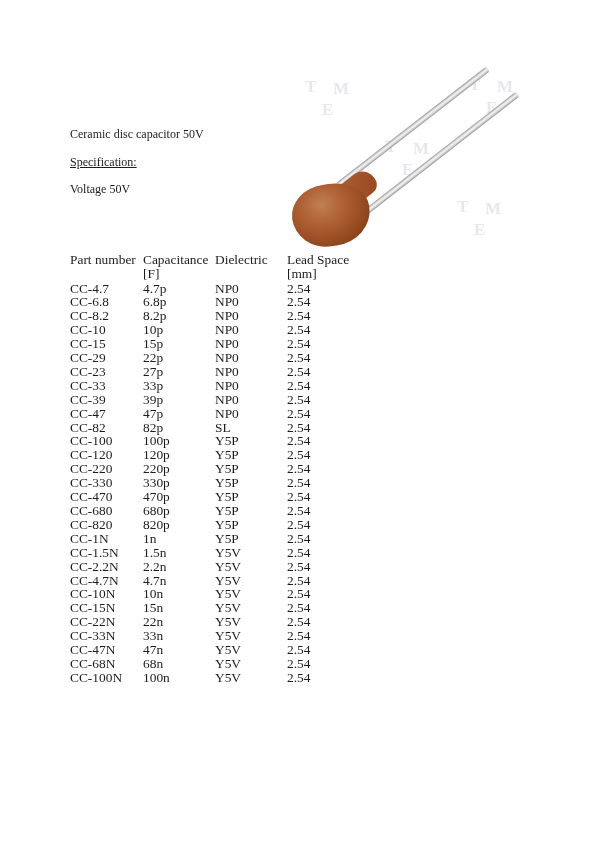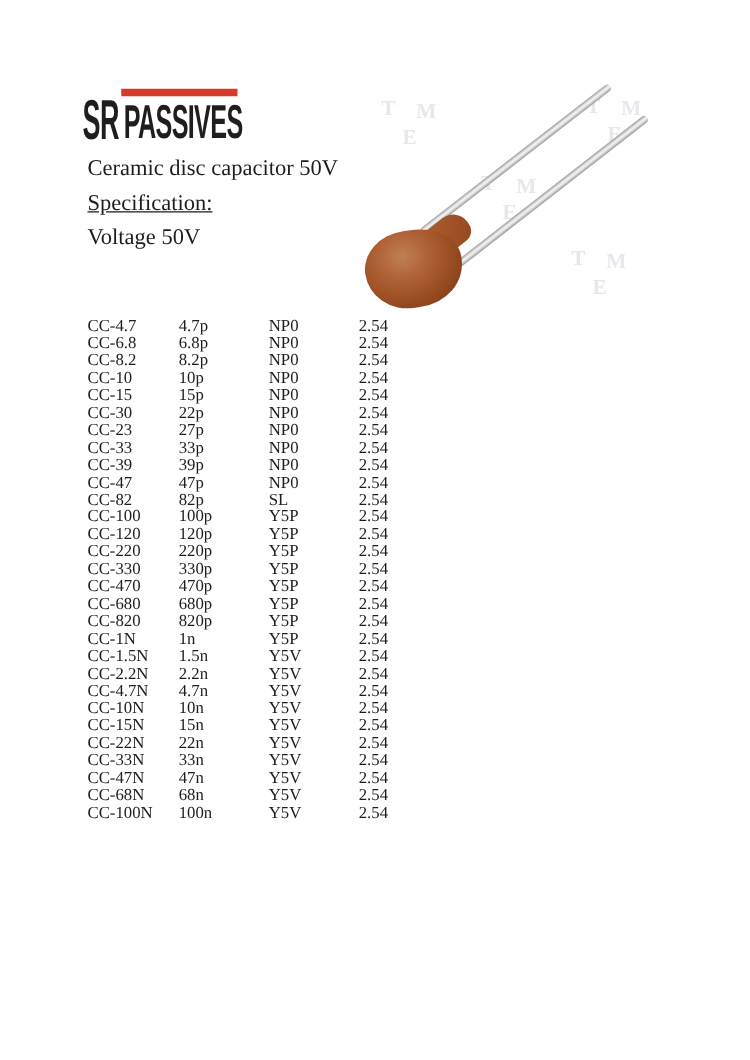--- a/index.html
+++ b/index.html
@@ -17,21 +17,21 @@
     font-weight:bold;font-size:45px;line-height:1;color:#1e1e1e;
     transform:scaleX(0.48);transform-origin:left top;white-space:nowrap;letter-spacing:-1px;
   }
   .logo-passives{
     position:absolute;left:99px;top:79px;font-family:"Liberation Sans",sans-serif;
     font-weight:bold;font-size:38px;line-height:1;color:#1e1e1e;
     transform:scaleX(0.53);transform-origin:left top;white-space:nowrap;letter-spacing:-1px;
   }
 
   
-  .intro-line{position:absolute;left:70px;font-size:18px;line-height:14px;white-space:nowrap;}
+  .intro-line{position:absolute;left:70px;font-size:12px;line-height:14px;white-space:nowrap;}
   .il-1{top:127px;}
   .il-2{top:154.5px;text-decoration:underline;}
   .il-3{top:182px;text-align:right;}
   .il-4{top:209.5px;}
 
   
   .photo{position:absolute;left:290px;top:60px;width:286px;height:200px;}
   .wm{position:absolute;width:48px;height:42px;color:#e7e7ec;
       font-family:"Liberation Serif",serif;font-weight:bold;font-size:17px;line-height:1;}
   .wm span{position:absolute;}
@@ -67,25 +67,20 @@
   .thead{margin-bottom:0.5px;}
   .trows{margin-top:0.5px;}
   .trow{display:grid;grid-template-columns:73px 72px 72px 70px;line-height:13.9px;white-space:nowrap;font-family:Liberation Serif, serif;}
   .tcell{overflow:visible;}
 </style>
 </head>
 <body>
 
 <div class="page">
 
-  <div class="logo">
-    <div class="logo-bar"></div>
-    <span class="logo-sr">SR</span>
-    <span class="logo-passives">PASSIVES</span>
-  </div>
 
   <div class="intro-line il-1">Ceramic disc capacitor 50V</div>
   <div class="intro-line il-2">Specification:</div>
   <div class="intro-line il-3">Voltage 50V</div>
 
   <div class="photo">
     <div class="wm wm1">
       <span class="wm-t">T</span>
       <span class="wm-m">M</span>
       <span class="wm-e">E</span>
@@ -105,20 +100,34 @@
       <span class="wm-m">M</span>
       <span class="wm-e">E</span>
     </div>
     <div class="lead lead-1"></div>
     <div class="lead lead-2"></div>
     <div class="disc-neck"></div>
     <div class="disc"></div>
   </div>
 
   <div class="ptable">
+    <div class="thead">
+      <div class="thead-line">
+        <div class="tcell">Part number</div>
+        <div class="tcell">Capacitance</div>
+        <div class="tcell">Dielectric</div>
+        <div class="tcell">Lead Space</div>
+      </div>
+      <div class="thead-line">
+        <div class="tcell"></div>
+        <div class="tcell">[F]</div>
+        <div class="tcell"></div>
+        <div class="tcell">[mm]</div>
+      </div>
+    </div>
     <div class="trows" id="table-rows">
         <div class="trow">
           <div class="tcell">CC-4.7</div>
           <div class="tcell">4.7p</div>
           <div class="tcell">NP0</div>
           <div class="tcell">2.54</div>
         </div>
         <div class="trow">
           <div class="tcell">CC-6.8</div>
           <div class="tcell">6.8p</div>
@@ -137,21 +146,21 @@
           <div class="tcell">NP0</div>
           <div class="tcell">2.54</div>
         </div>
         <div class="trow">
           <div class="tcell">CC-15</div>
           <div class="tcell">15p</div>
           <div class="tcell">NP0</div>
           <div class="tcell">2.54</div>
         </div>
         <div class="trow">
-          <div class="tcell">CC-30</div>
+          <div class="tcell">CC-29</div>
           <div class="tcell">22p</div>
           <div class="tcell">NP0</div>
           <div class="tcell">2.54</div>
         </div>
         <div class="trow">
           <div class="tcell">CC-23</div>
           <div class="tcell">27p</div>
           <div class="tcell">NP0</div>
           <div class="tcell">2.54</div>
         </div>

